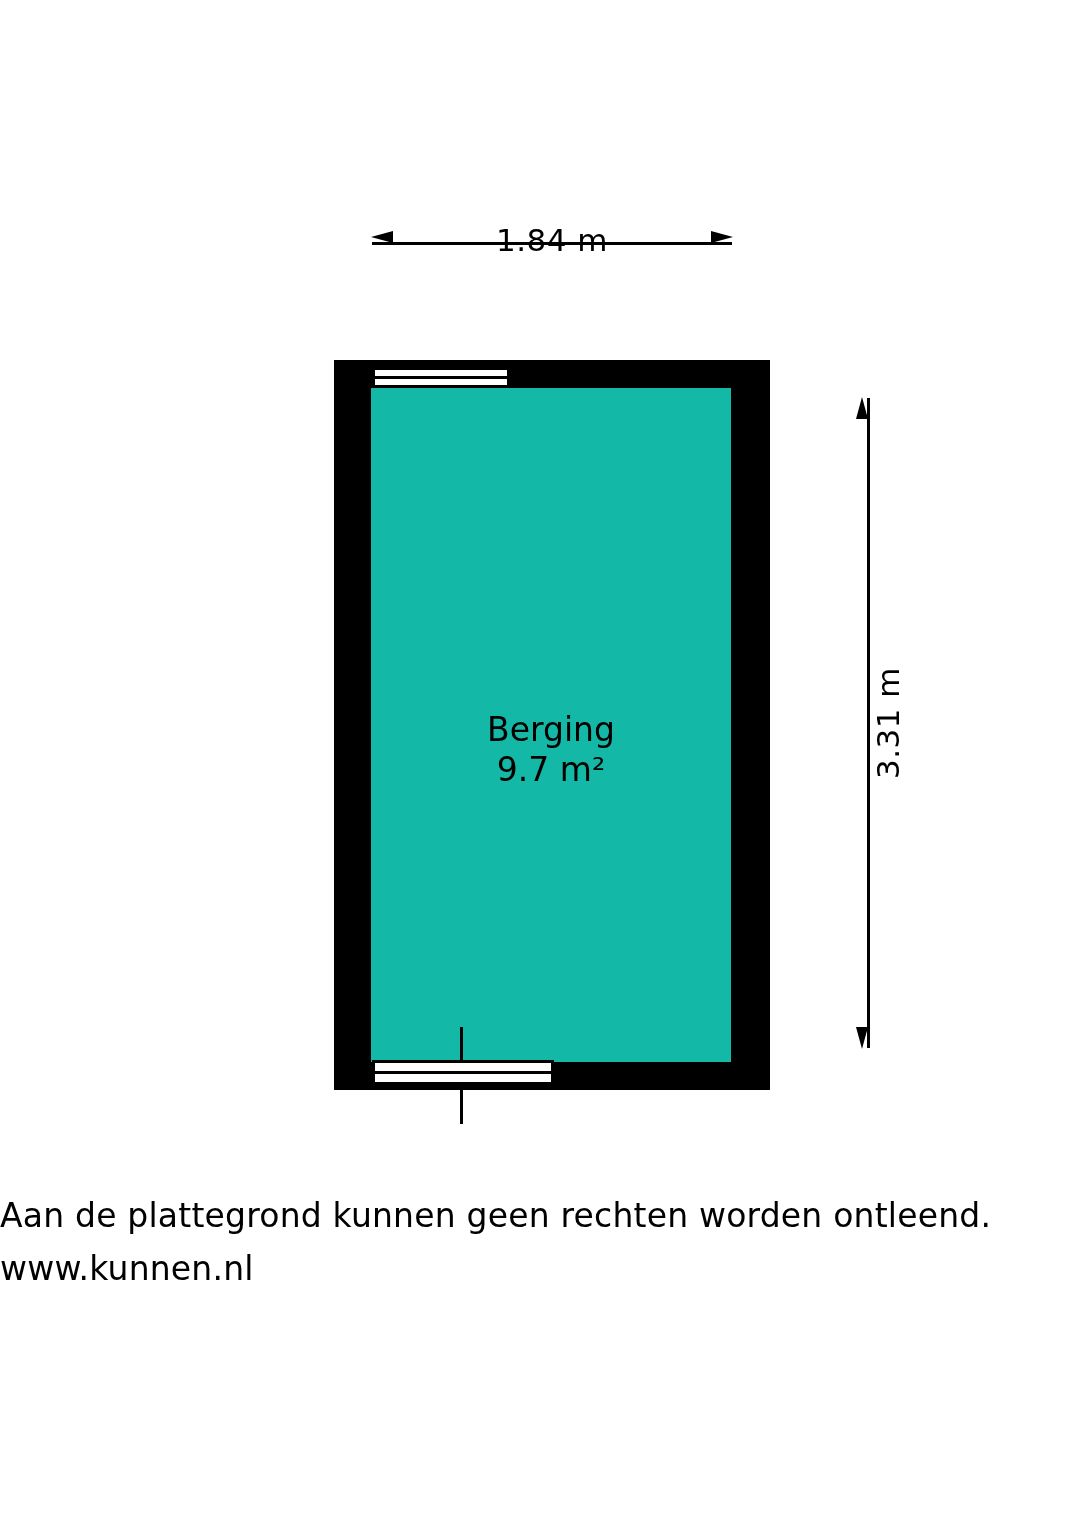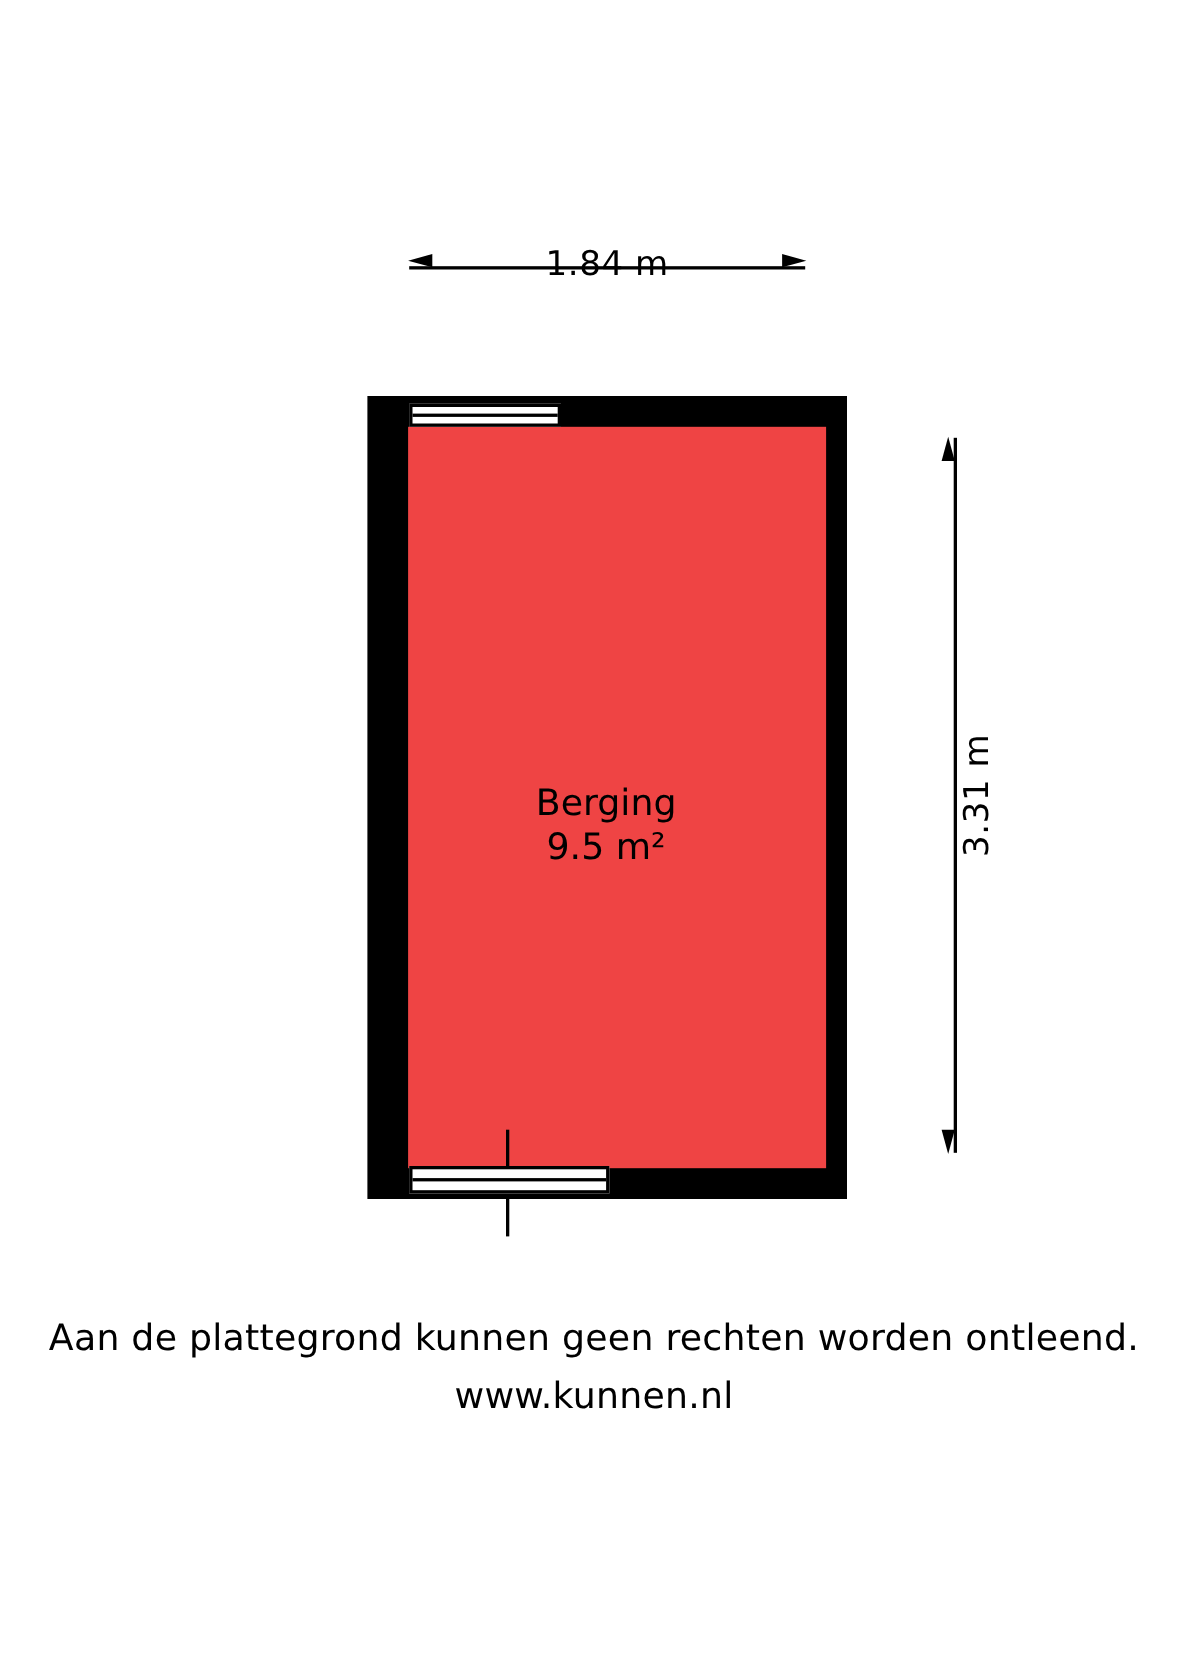--- a/index.html
+++ b/index.html
@@ -122,22 +122,21 @@
     inset: 0;
     background: #000000;
   }
   
   .room {
     position: absolute;
     left: 37px;
     top: 28px;
     width: 360px;
     height: 674px;
-    background: #ef4444;
-    padding-left: 20px;
+    background: #14b8a6;
   }
 
   .room-label {
     position: absolute;
     left: 0;
     top: 322px;
     width: 360px;
     text-align: center;
     line-height: 1.22;
   }
@@ -198,21 +197,21 @@
     top: 726px;
     height: 38px;
   }
 
   
   .footer {
     position: absolute;
     left: 0;
     top: 1196px;
     width: 1080px;
-    text-align: center;
+    text-align: left;
   }
   .footer .line1 {
     font-size: 33px;
     letter-spacing: 0.2px;
   }
   .footer .line2 {
     font-size: 33px;
     margin-top: 14px;
     letter-spacing: 0.2px;
   }
@@ -235,21 +234,21 @@
     <div class="arrow-b"></div>
     <div class="label">3.31 m</div>
   </div>
 
   <div class="plan">
     <div class="walls"></div>
 
     <div class="room">
       <div class="room-label">
         <div class="name">Berging</div>
-        <div class="area">9.5  m²</div>
+        <div class="area">9.7  m²</div>
       </div>
     </div>
 
     <div class="window window-top"></div>
     <div class="window window-bottom"></div>
     <div class="tick tick-inner"></div>
     <div class="tick tick-outer"></div>
   </div>
 
   <div class="footer">

